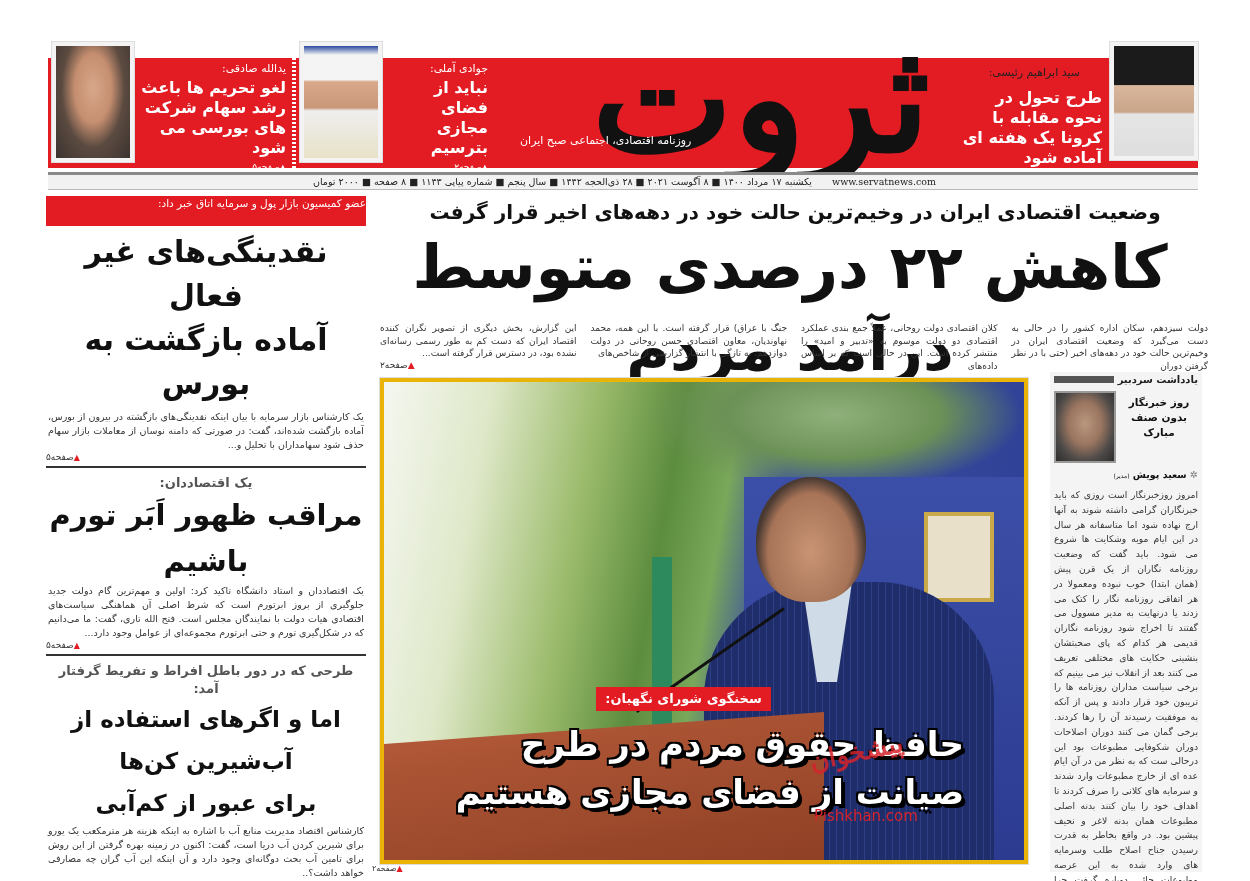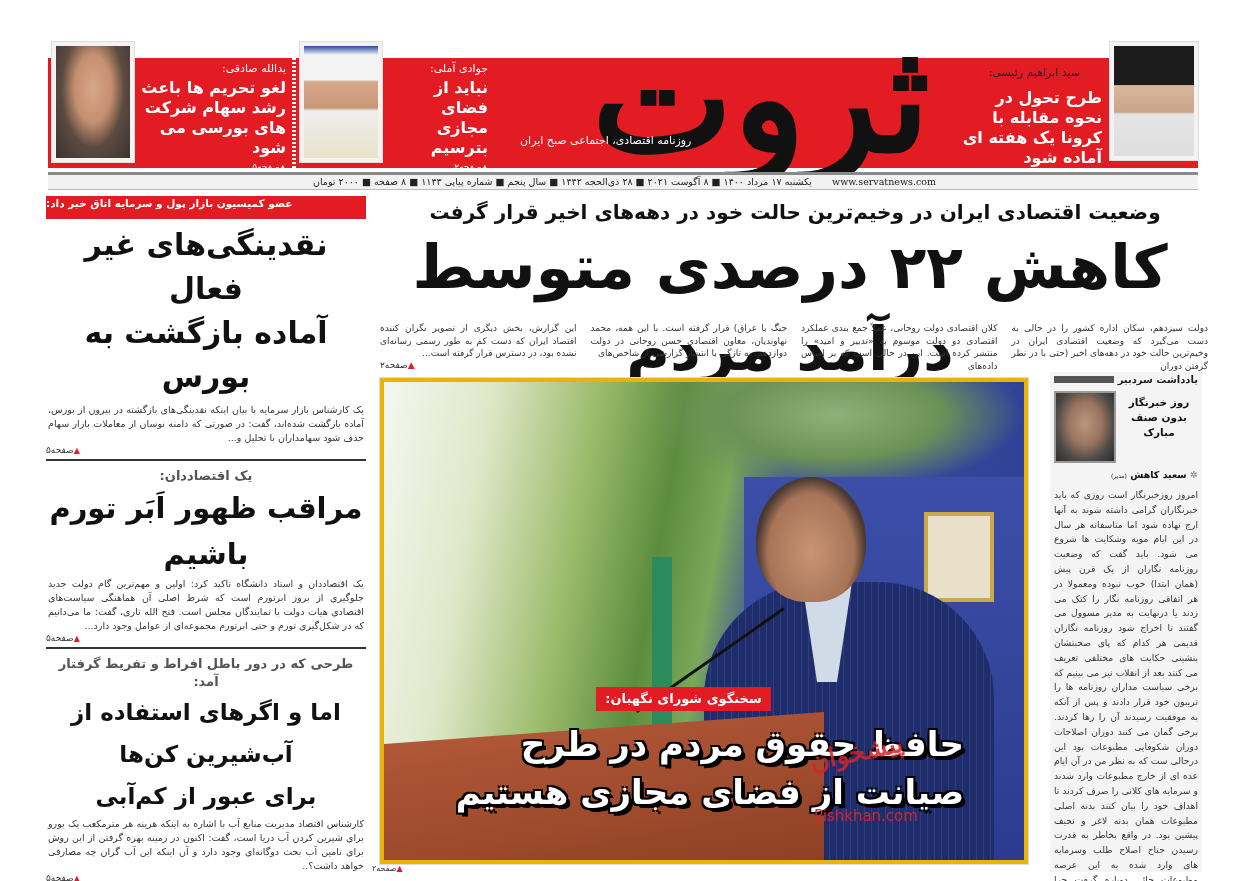--- a/index.html
+++ b/index.html
@@ -22,21 +22,21 @@
   .logo-text { position: absolute; right: 30px; top: -30px; font-family: "DejaVu Serif", serif; font-weight: bold; font-size: 150px; line-height: 180px; color: #111; letter-spacing: -8px; margin-left: 8px; }
   .tagline { position: absolute; left: 20px; top: 96px; color: #fff; font-size: 11px; white-space: nowrap; }
 
   .info-bar { position: absolute; left: 48px; top: 172px; width: 1150px; height: 18px; border-top: 3px solid #8a8a8a; border-bottom: 1px solid #bbb; background: #f2f2f2; font-size: 9.5px; color: #222; }
   .info-bar .site { position: absolute; right: 262px; top: 1px; direction: ltr; font-family: "DejaVu Serif", serif; font-size: 9.5px; color: #222; }
   .info-bar .date { position: absolute; left: 265px; top: 1px; white-space: nowrap; }
 
   
   .left-col { position: absolute; left: 46px; top: 196px; width: 320px; }
   .story { border-bottom: 2px solid #333; padding-bottom: 4px; margin-bottom: 6px; }
-  .red-kicker { background: #e31b23; color: #fff; font-size: 10.5px; text-align: left; height: 23px; line-height: 15px; font-weight: bold; }
+  .red-kicker { background: #e31b23; color: #fff; font-size: 10.5px; text-align: right; height: 30px; line-height: 15px; font-weight: normal; }
   .gray-kicker { color: #555; font-size: 13px; text-align: center; font-weight: bold; line-height: 18px; }
   .big-head { font-family: "DejaVu Sans", sans-serif; font-weight: bold; text-align: center; color: #111; letter-spacing: -0.5px; }
   .body-text { font-size: 9.5px; line-height: 14px; color: #333; text-align: justify; padding: 0 2px; }
   .pref { font-size: 9px; color: #333; text-align: left; direction: rtl; }
   .pref .tri { color: #e31b23; font-size: 8px; }
 
   
   .super-kicker { position: absolute; left: 380px; top: 200px; width: 830px; text-align: center; font-size: 20px; font-weight: bold; color: #111; }
   .main-head { position: absolute; left: 375px; top: 226px; width: 830px; text-align: center; font-size: 60px; line-height: 82px; font-weight: bold; color: #111; letter-spacing: -2px; }
   .main-cols { position: absolute; left: 380px; top: 322px; width: 828px; display: flex; flex-direction: row; gap: 14px; }
@@ -189,18 +189,18 @@
   <div class="ed-title">
     <span>یادداشت سردبیر</span>
     <span class="bar"></span>
   </div>
   <div class="ed-box">
     <div class="ed-head">روز خبرنگار بدون صنف مبارک</div>
     <div class="ed-photo"></div>
   </div>
   <div class="ed-author">
     <span class="star">✲</span>
-    <span>سعید کاهش</span>
+    <span>سعید پویش</span>
     <span class="small">(مدیر)</span>
   </div>
   <div class="ed-body">امروز روزخبرنگار است روزی که باید خبرنگاران گرامی داشته شوند به آنها ارج نهاده شود اما متاسفانه هر سال در این ایام مویه وشکایت ها شروع می شود. باید گفت که وضعیت روزنامه نگاران از یک قرن پیش (همان ابتدا) خوب نبوده ومعمولا در هر اتفاقی روزنامه نگار را کتک می زدند یا درنهایت به مدیر مسوول می گفتند تا اخراج شود روزنامه نگاران قدیمی هر کدام که پای صحبتشان بنشینی حکایت های مختلفی تعریف می کنند بعد از انقلاب نیز می بینیم که برخی سیاست مداران روزنامه ها را تریبون خود قرار دادند و پس از آنکه به موفقیت رسیدند آن را رها کردند. برخی گمان می کنند دوران اصلاحات دوران شکوفایی مطبوعات بود این درحالی ست که به نظر من در آن ایام عده ای از خارج مطبوعات وارد شدند و سرمایه های کلانی را صرف کردند تا اهداف خود را بیان کنند بدنه اصلی مطبوعات همان بدنه لاغر و نحیف پیشین بود. در واقع بخاطر به قدرت رسیدن جناح اصلاح طلب وسرمایه های وارد شده به این عرصه مطبوعات جائی دوباره گرفت چرا که..</div>
 
 </div>
 
 </body></html>

